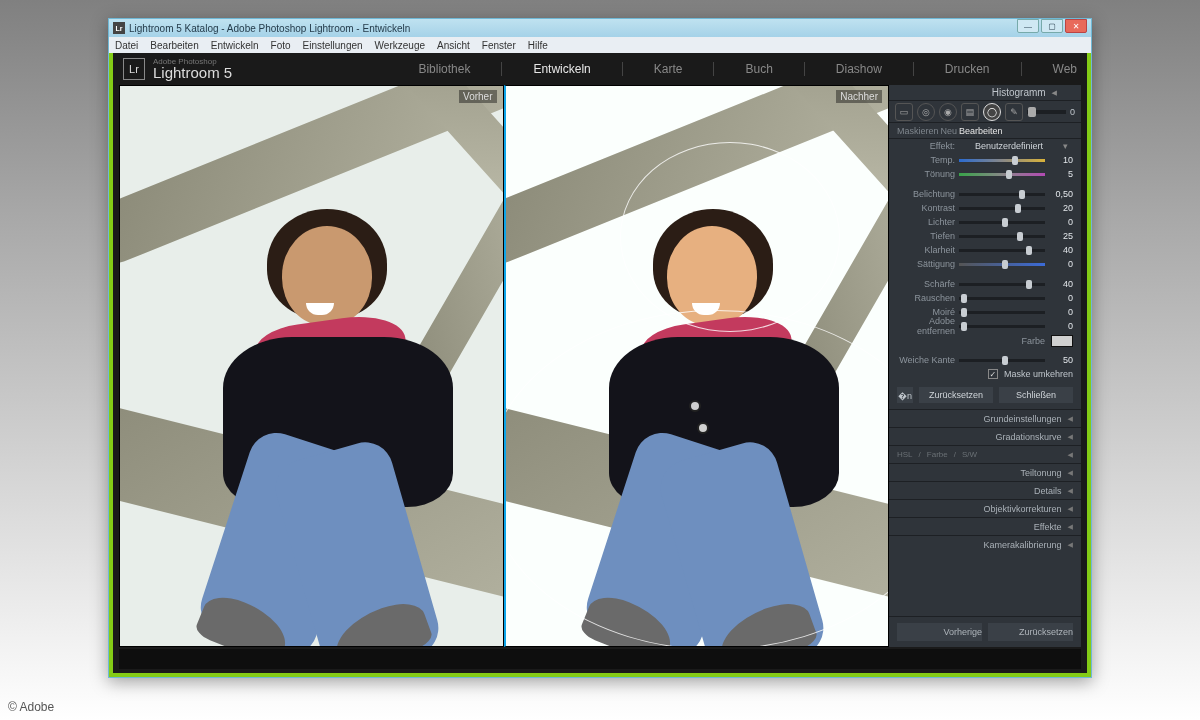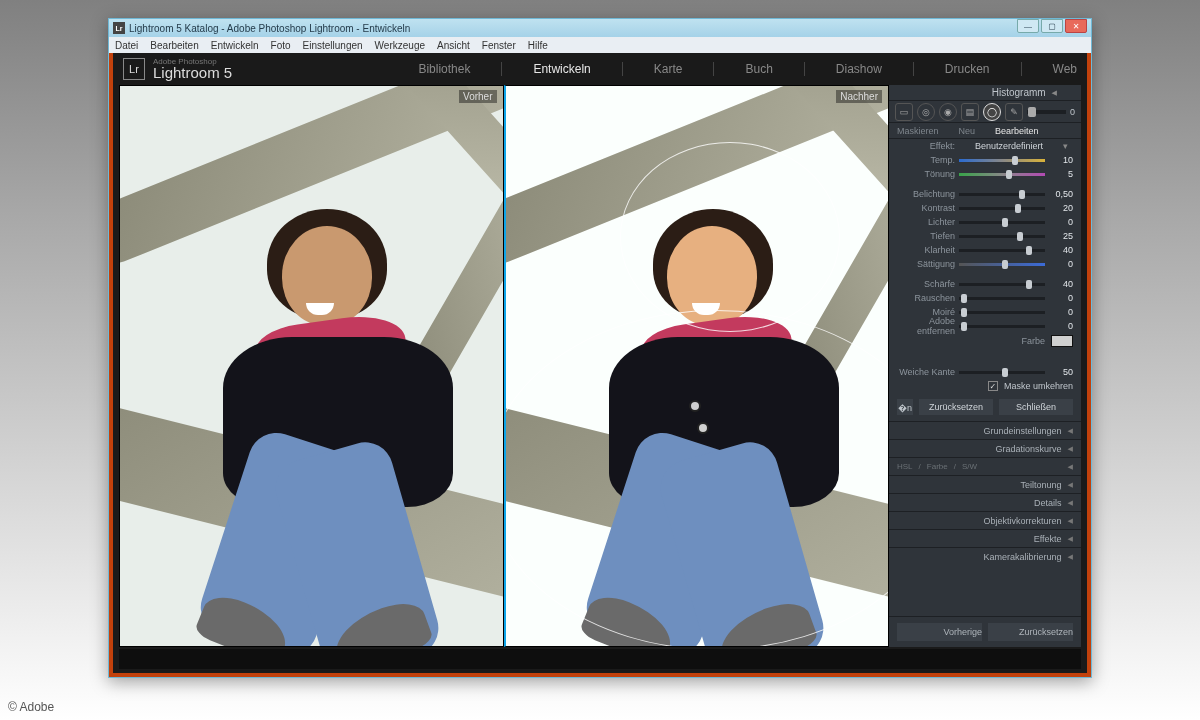--- a/index.html
+++ b/index.html
@@ -6,21 +6,21 @@
   body {
     width: 1200px; height: 720px; overflow: hidden;
     background: linear-gradient(to bottom, #808080 0%, #a8a8a8 30%, #ffffff 100%);
     position: relative;
   }
   .credit { position:absolute; bottom:6px; left:8px; font-size:12px; color:#555; }
 
   
   .win {
     position:absolute; top:18px; left:108px; width:984px; height:660px;
-    background:#c2410c; border:1px solid #6fb8d6;
+    background:#84cc16; border:1px solid #6fb8d6;
     box-shadow:0 4px 16px rgba(0,0,0,.35);
   }
   .titlebar {
     height:18px; background:linear-gradient(to bottom,#bfe2f0,#a5d2e8);
     display:flex; align-items:center; padding:0 4px; font-size:10px; color:#243b4a;
   }
   .titlebar .win-icon { width:12px; height:12px; background:#444; margin-right:4px; display:flex;align-items:center;justify-content:center;color:#fff;font-size:7px;font-weight:bold; }
   .win-buttons { position:absolute; top:0; right:4px; display:flex; }
   .win-btn { width:22px; height:14px; margin-left:2px; border:1px solid #7aa; border-radius:0 0 2px 2px;
              display:flex; align-items:center; justify-content:center; font-size:8px; }
@@ -75,37 +75,37 @@
   .right { width:192px; background:#2f343a; color:#bfc5cb; font-size:9px; display:flex; flex-direction:column; }
   .panel-title { height:16px; display:flex; align-items:center; justify-content:flex-end; padding:0 24px; color:#bfc5cb; font-size:10px; border-bottom:1px solid #1d2024;}
   .panel-title .tri{ margin-left:6px; font-size:7px; color:#888;}
   .toolrow{ height:22px; display:flex; align-items:center; gap:4px; padding:0 6px; border-bottom:1px solid #1d2024;}
   .tool{ width:18px;height:18px; border:1px solid #555; border-radius:50%; display:flex;align-items:center;justify-content:center; color:#aaa; font-size:9px;}
   .tool.rect{border-radius:3px;}
   .tool.active{border-color:#ddd; color:#fff; background:#444;}
   .toolrow .mini-slider{ flex:1; height:4px; background:#1c1f23; position:relative;}
   .toolrow .mini-slider .knob{position:absolute; top:-3px; width:8px;height:10px; background:#aaa; border-radius:2px;}
 
-  .subtabs{ height:16px; display:flex; align-items:center; gap:20px; padding:0 8px; border-bottom:1px solid #1d2024;}
+  .subtabs{ height:16px; display:flex; align-items:center; gap:2px; padding:0 8px; border-bottom:1px solid #1d2024;}
   .subtabs span{ color:#7e858c;} .subtabs span.active{ color:#e6e6e6;}
 
   .effect-row{ display:flex; align-items:center; height:14px; padding:0 8px; gap:4px;}
   .effect-row .lbl{ width:58px; text-align:right; color:#8c949c;}
   .effect-row .track{ flex:1; height:3px; background:#1c1f23; position:relative;}
   .effect-row .grad-temp{ background:linear-gradient(to right,#2b6bd0,#888,#d9b23a);}
   .effect-row .grad-tint{ background:linear-gradient(to right,#39a34a,#888,#b34ab3);}
   .effect-row .grad-sat { background:linear-gradient(to right,#555,#3b6bd8);}
   .effect-row .knob{ position:absolute; top:-3px; width:6px; height:9px; background:#c8cdd2; border-radius:2px;}
   .effect-row .val{ width:24px; text-align:right; color:#e2e6ea;}
   .spacer{ height:6px;}
   .color-row{ display:flex; align-items:center; padding:2px 8px 6px; gap:6px;}
   .color-row .lbl{ flex:1; text-align:right; color:#8c949c;}
   .swatch{ width:22px;height:12px;background:#d0d0d0;border:1px solid #111;}
 
-  .feather{ padding:2px 8px;margin-top:12px; }
+  .feather{ padding:2px 8px; }
   .check-row{ display:flex; align-items:center; gap:6px; padding:2px 8px 4px;}
   .check-row .box{width:10px;height:10px;border:1px solid #888; display:flex;align-items:center;justify-content:center;font-size:8px;color:#ddd;}
 
   .btn-row{ display:flex; gap:6px; padding:4px 8px 6px;}
   .btn-row .b{ flex:1; text-align:center; background:#3a4047; height:16px; line-height:16px; font-size:9px; color:#cfd4d9;}
   .btn-row .toggle{ width:16px; background:#3a4047; height:16px; display:flex;align-items:center;justify-content:center;}
 
   .collapsed{ height:18px; display:flex; align-items:center; justify-content:flex-end; padding:0 8px; border-top:1px solid #1d2024; color:#a9b0b7;}
   .collapsed.dim{ color:#6a7075;}
   .collapsed .tri{ margin-left:6px; font-size:7px; color:#777;}

